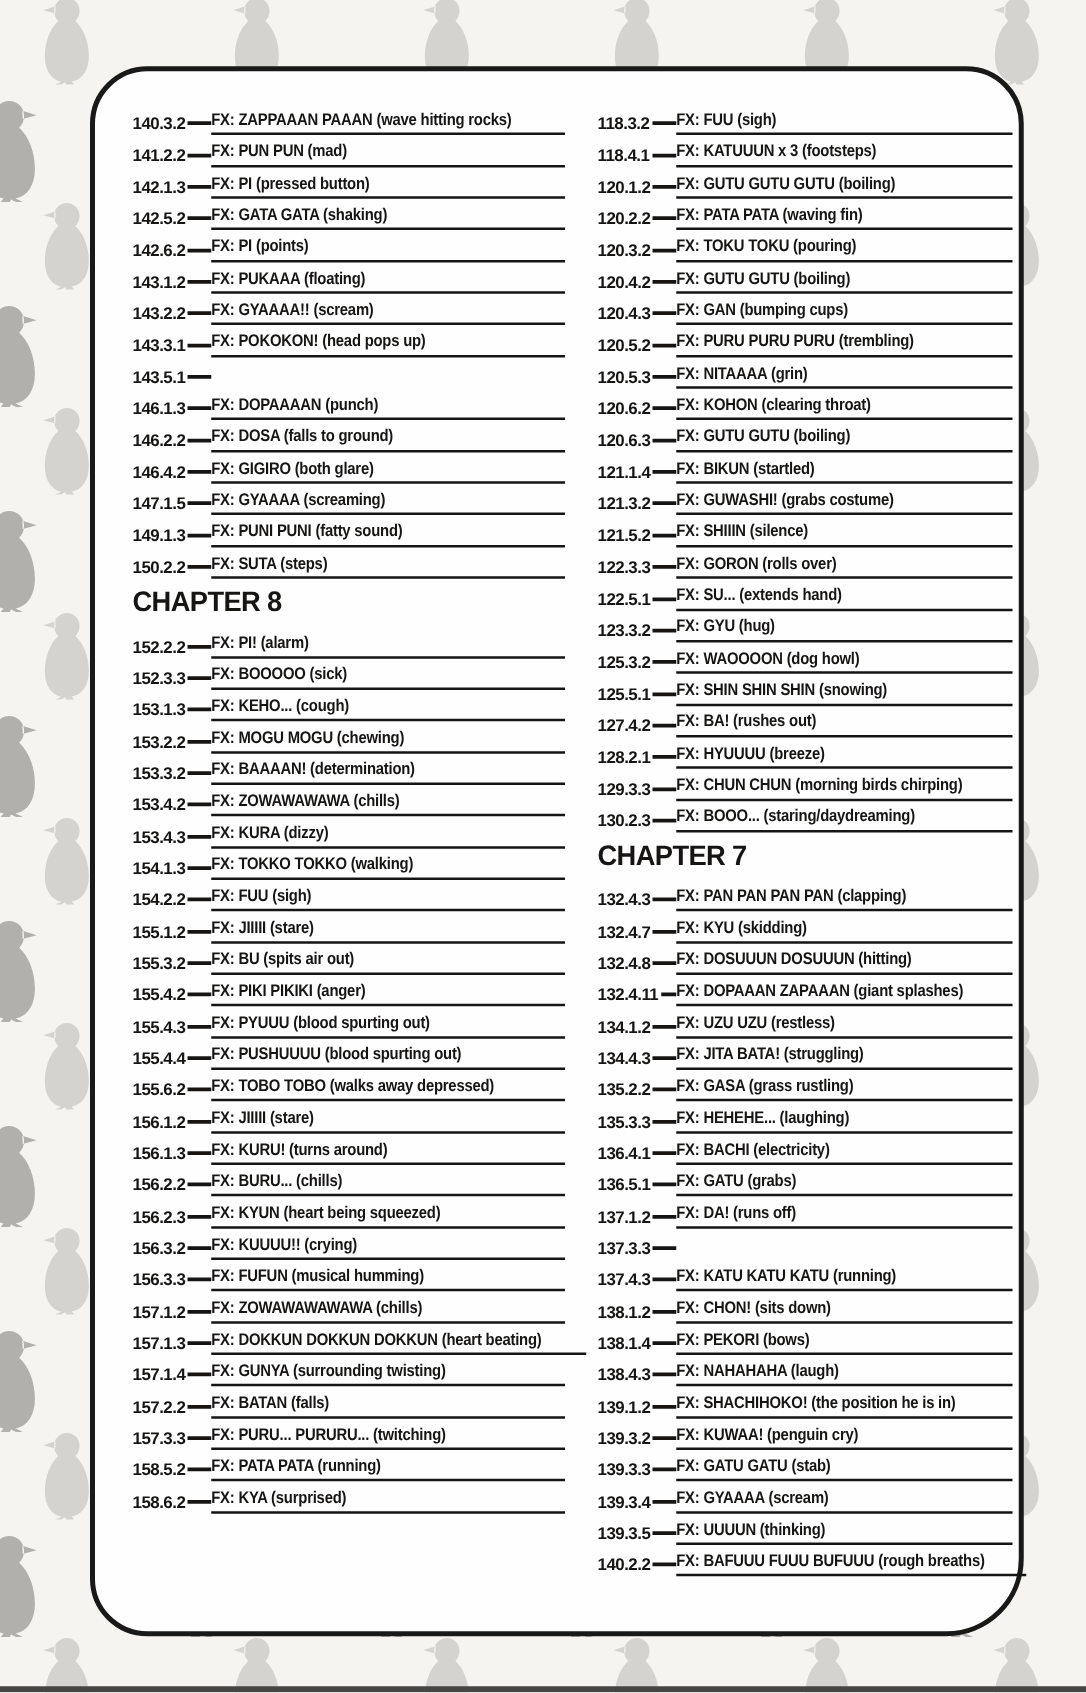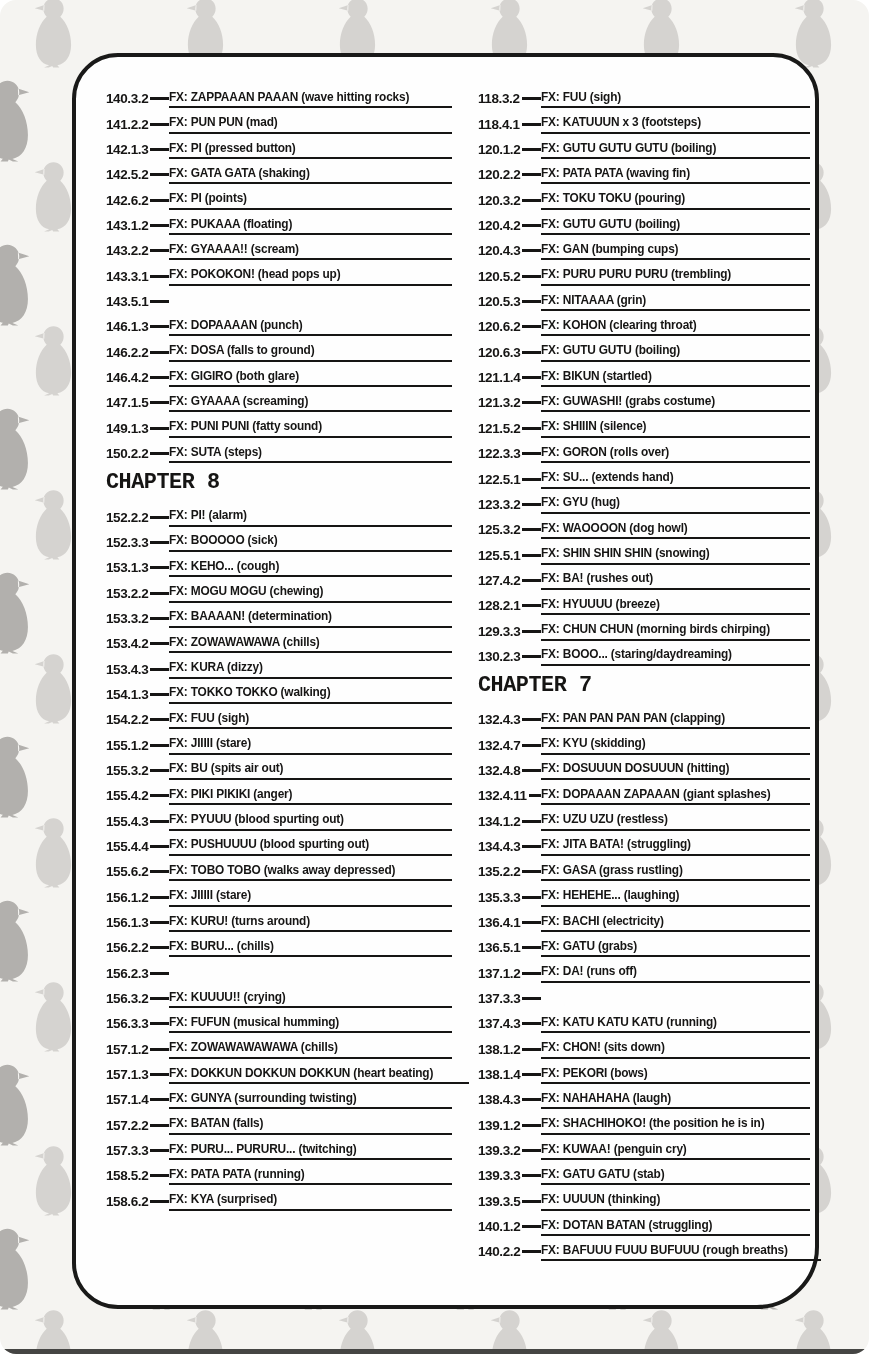--- a/index.html
+++ b/index.html
@@ -1,32 +1,32 @@
 <!DOCTYPE html>
 <html><head>
 <meta charset="utf-8">
 <style>
   html,body{margin:0;padding:0;}
   .page{position:relative;width:869px;height:1354px;background:#f5f4f1;overflow:hidden;
-        font-family:"Liberation Sans","DejaVu Sans",sans-serif;border-radius:16px;}
+        font-family:"Liberation Sans","DejaVu Sans",sans-serif;}
   #penguins{position:absolute;inset:0;}
   #penguins svg{position:absolute;}
   .panel{position:absolute;left:72px;top:53px;width:747px;height:1256px;background:#fefefe;
          border:4.5px solid #191918;border-radius:46px 46px 62px 46px;box-sizing:border-box;}
   .col{position:absolute;top:26px;}
   .col-left{left:30px;width:346px;}
   .col-right{left:402px;width:332px;}
   .fx-row{display:flex;align-items:flex-end;height:25.35px;box-sizing:border-box;color:#161514;}
   .ref-wrap{width:63px;min-width:63px;display:flex;align-items:center;height:19px;}
   .ref{font-size:13.5px;font-weight:700;letter-spacing:-0.4px;white-space:nowrap;}
   .dash{flex:1;border-top:3px solid #161514;margin-left:2px;height:0;}
   .fx-text{flex:1;border-bottom:2.5px solid #161514;padding-bottom:2.5px;white-space:nowrap;line-height:1;}
   .fx-text .cond{display:inline-block;transform:scaleX(0.88);transform-origin:0 100%;
                  font-size:13.5px;font-weight:700;letter-spacing:-0.2px;}
-  .chapter-heading{height:38px;display:flex;align-items:center;color:#161514;font-family:Liberation Mono, monospace;}
+  .chapter-heading{height:38px;display:flex;align-items:center;color:#161514;}
   .chapter-heading .cond{display:inline-block;transform:scaleX(0.97);transform-origin:0 50%;
                  font-size:22.5px;font-weight:700;letter-spacing:-0.5px;}
   .bottom-edge{position:absolute;left:0;right:0;bottom:0;height:5px;background:#454543;}
 </style>
 </head>
 <body>
 
 <div class="page">
   <div id="penguins">
       <svg viewBox="0 0 60 92" width="46.95652173913044" height="72" style="left: 30px; top: -4px; transform: scaleX(-1);">
@@ -569,20 +569,21 @@
             <span class="ref">156.2.2</span>
             <span class="dash"></span>
           </div>
           <div class="fx-text"><span class="cond">FX: BURU... (chills)</span></div>
         </div>
         <div class="fx-row">
           <div class="ref-wrap">
             <span class="ref">156.2.3</span>
             <span class="dash"></span>
           </div>
+          <div class="fx-text"><span class="cond">FX: KYUN (heart being squeezed)</span></div>
         </div>
         <div class="fx-row">
           <div class="ref-wrap">
             <span class="ref">156.3.2</span>
             <span class="dash"></span>
           </div>
           <div class="fx-text"><span class="cond">FX: KUUUU!! (crying)</span></div>
         </div>
         <div class="fx-row">
           <div class="ref-wrap">
@@ -933,31 +934,31 @@
         </div>
         <div class="fx-row">
           <div class="ref-wrap">
             <span class="ref">139.3.3</span>
             <span class="dash"></span>
           </div>
           <div class="fx-text"><span class="cond">FX: GATU GATU (stab)</span></div>
         </div>
         <div class="fx-row">
           <div class="ref-wrap">
+            <span class="ref">139.3.4</span>
+            <span class="dash"></span>
+          </div>
+          <div class="fx-text"><span class="cond">FX: GYAAAA (scream)</span></div>
+        </div>
+        <div class="fx-row">
+          <div class="ref-wrap">
             <span class="ref">139.3.5</span>
             <span class="dash"></span>
           </div>
           <div class="fx-text"><span class="cond">FX: UUUUN (thinking)</span></div>
-        </div>
-        <div class="fx-row">
-          <div class="ref-wrap">
-            <span class="ref">140.1.2</span>
-            <span class="dash"></span>
-          </div>
-          <div class="fx-text"><span class="cond">FX: DOTAN BATAN (struggling)</span></div>
         </div>
         <div class="fx-row">
           <div class="ref-wrap">
             <span class="ref">140.2.2</span>
             <span class="dash"></span>
           </div>
           <div class="fx-text"><span class="cond">FX: BAFUUU FUUU BUFUUU (rough breaths)</span></div>
         </div>
       </div>
   </div>

